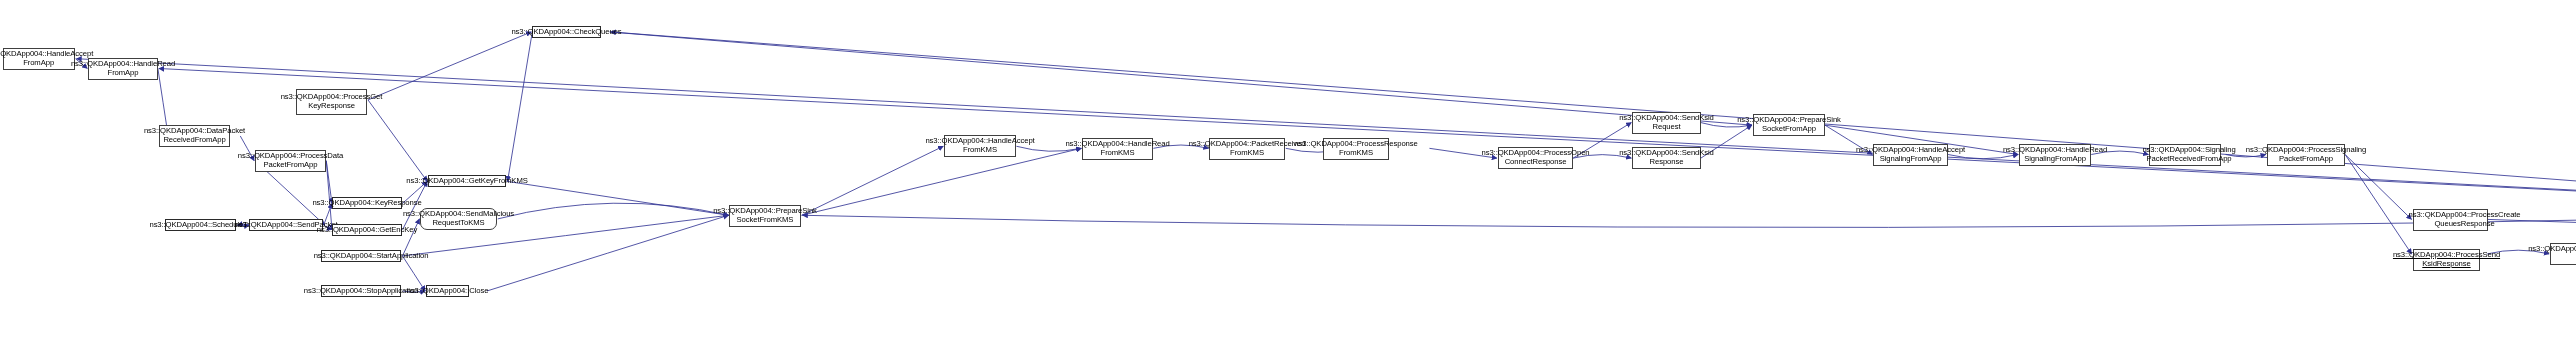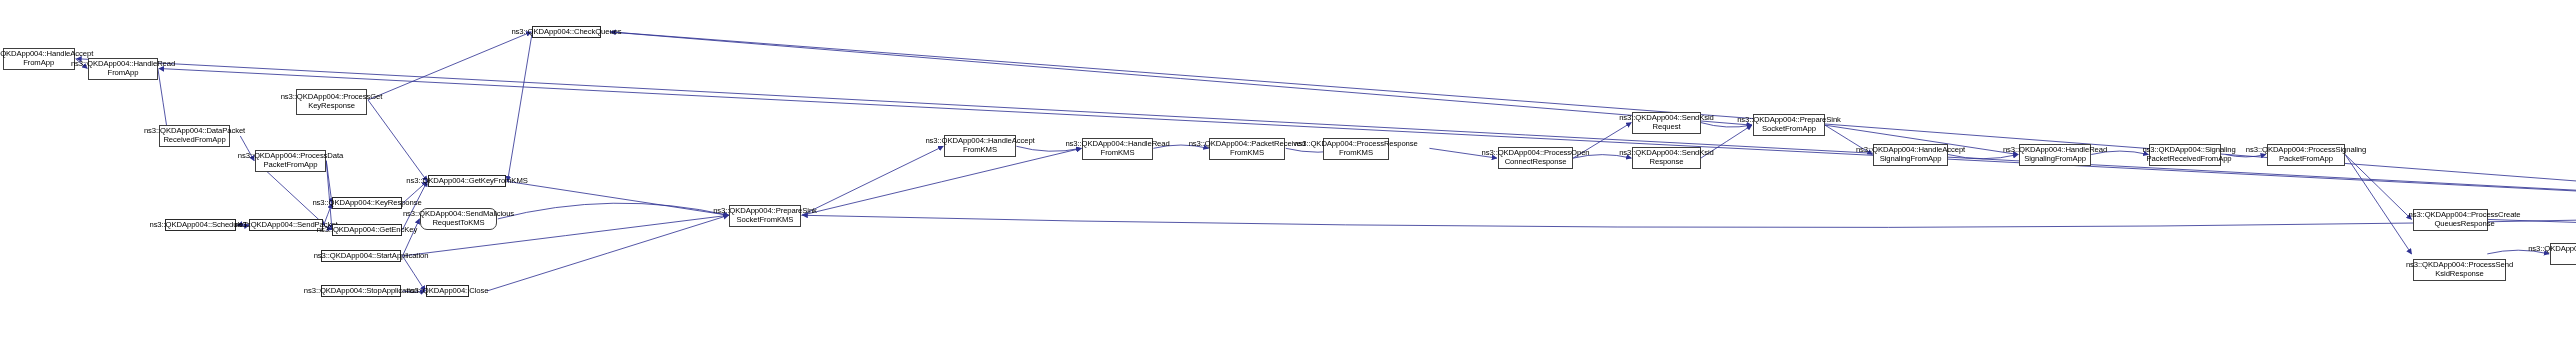--- a/index.html
+++ b/index.html
@@ -132,18 +132,18 @@
     <div class="node" style="left: 1873px; top: 144px; width: 75px; height: 21.6px;">ns3::QKDApp004::HandleAccept
 SignalingFromApp</div>
     <div class="node" style="left: 2019px; top: 144px; width: 72px; height: 21.6px;">ns3::QKDApp004::HandleRead
 SignalingFromApp</div>
     <div class="node" style="left: 2149px; top: 144px; width: 72px; height: 21.6px; padding-left: 8px;">ns3::QKDApp004::Signaling
 PacketReceivedFromApp</div>
     <div class="node" style="left: 2267px; top: 144px; width: 78px; height: 21.6px;">ns3::QKDApp004::ProcessSignaling
 PacketFromApp</div>
     <div class="node" style="left: 2413px; top: 209px; width: 75px; height: 21.6px; padding-left: 28px;">ns3::QKDApp004::ProcessCreate
 QueuesResponse</div>
-    <div class="node" style="left: 2413px; top: 259px; width: 93px; height: 21.6px;">ns3::QKDApp004::ProcessSend
+    <div class="node" style="left: 2413px; top: 249px; width: 67px; height: 21.6px; text-decoration: underline;">ns3::QKDApp004::ProcessSend
 KsidResponse</div>
     <div class="node" style="left: 2550px; top: 243px; width: 82px; height: 21.6px;">ns3::QKDApp004::CheckAssociations
 State</div>
   </div>
 
 
 </body></html>

